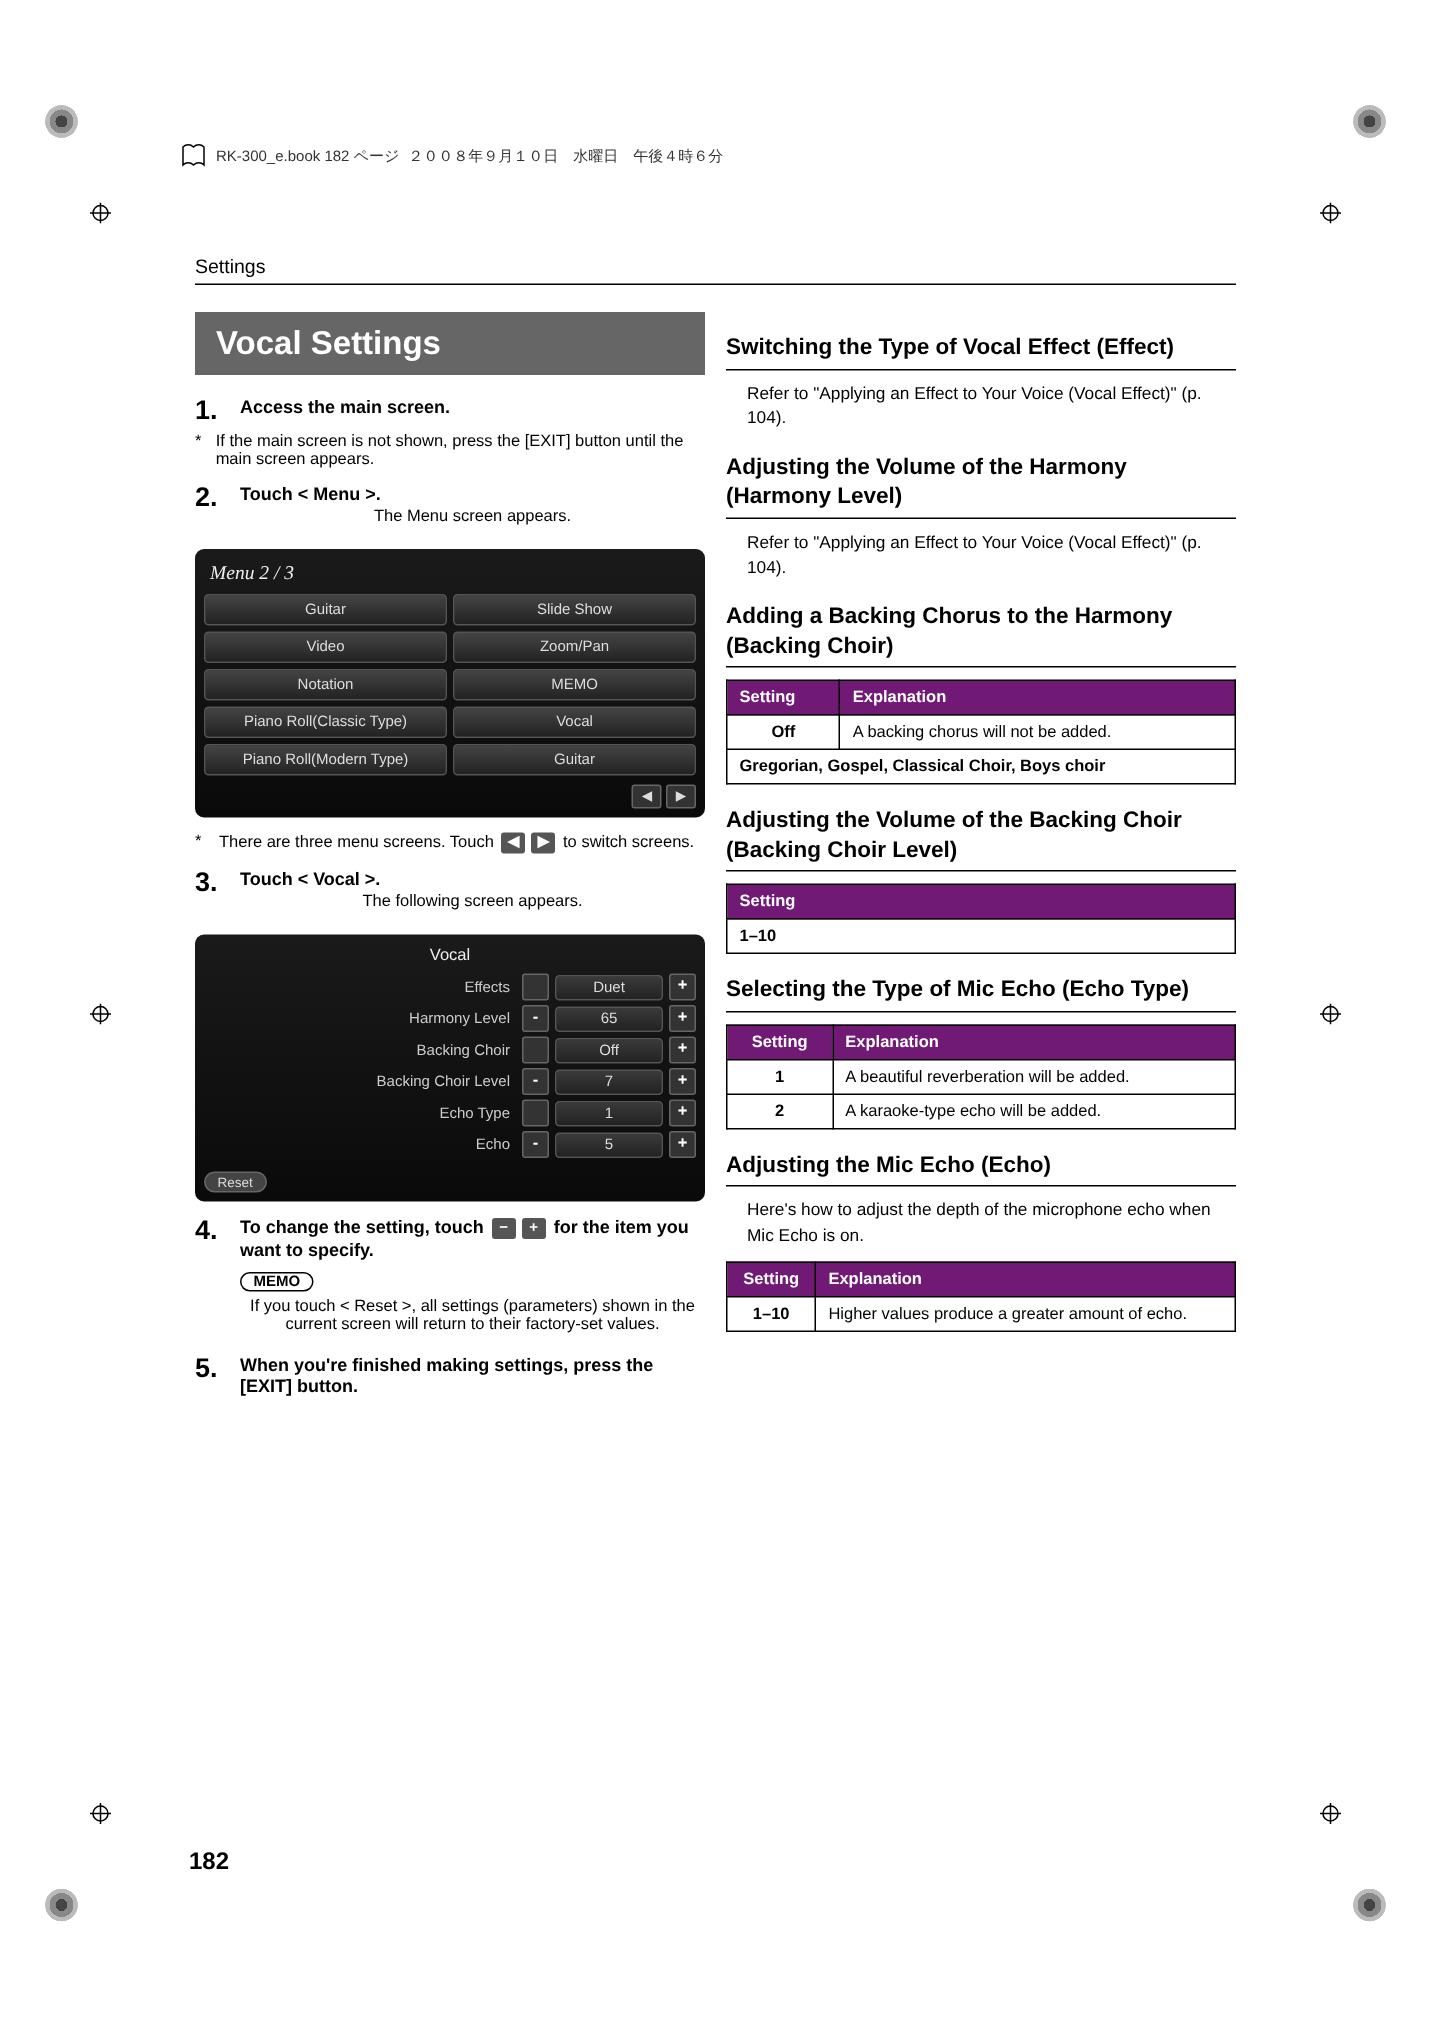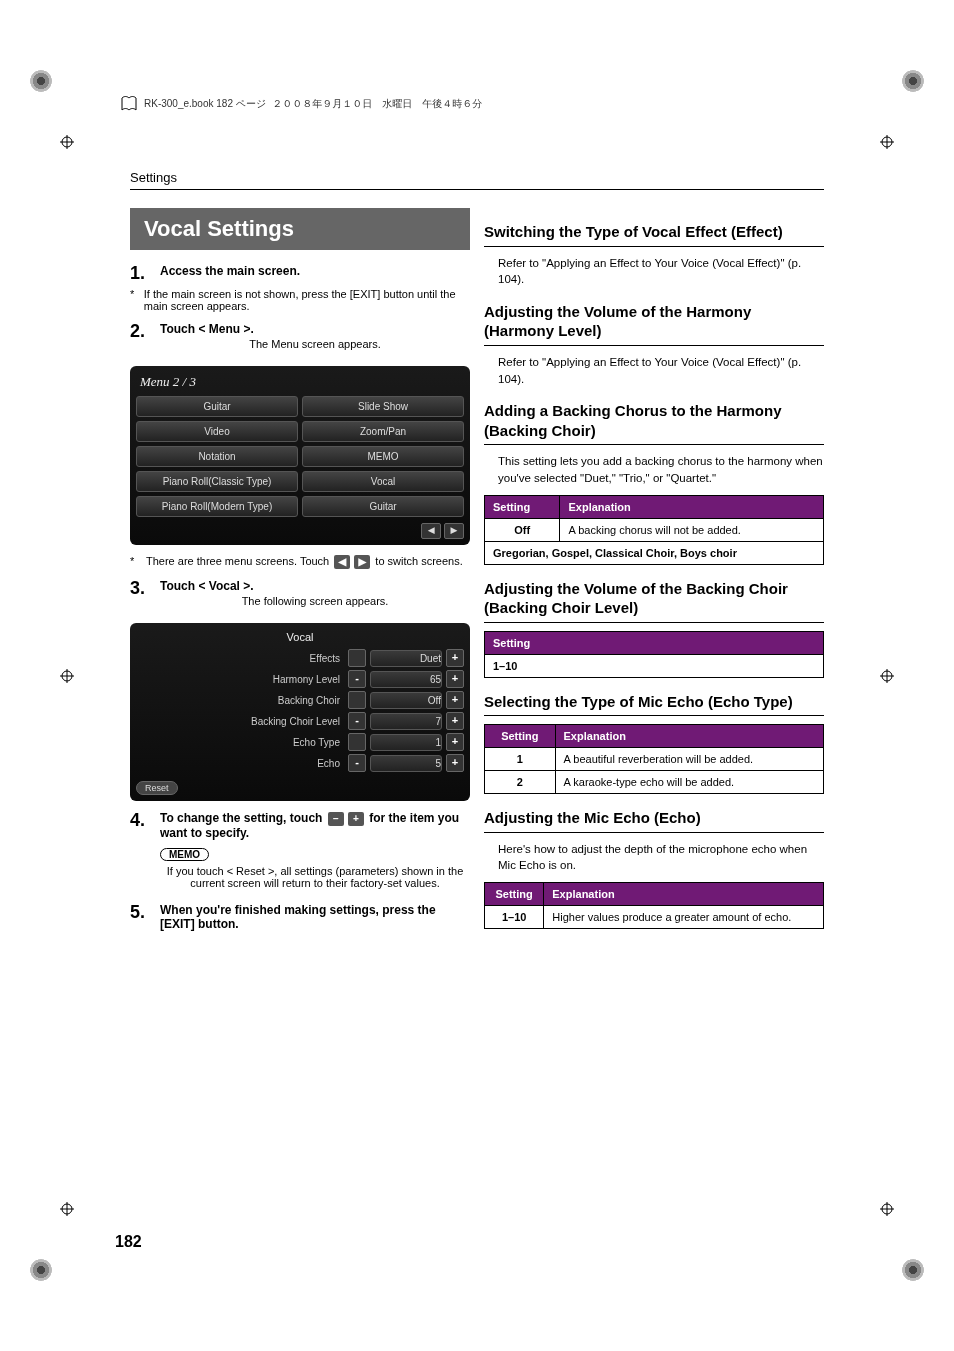--- a/index.html
+++ b/index.html
@@ -169,21 +169,21 @@
     gap:4px;
     margin:3px 0;
   }
   .vocal-rows .vlabel { flex: 1; text-align:right; padding-right:4px; font-size:10px; color:#ccc;}
   .vocal-rows .vbtn {
     width:16px;height:16px;
     background:#333;border:1px solid #666;border-radius:2px;
     color:#fff;text-align:center;line-height:15px;font-size:11px;font-weight:bold;
   }
   .vocal-rows .vval {
-    width:70px;text-align:right;
+    width:70px;text-align:center;
     background:linear-gradient(#3a3a3a,#222);
     border:1px solid #555;border-radius:3px;
     padding:2px 0;font-size:10px;color:#ddd;
   }
   .reset-chip {
     margin-top:6px;
     display:inline-block;
     background:#444;border:1px solid #666;border-radius:8px;
     padding:1px 8px;font-size:9px;color:#ddd;
   }
@@ -237,21 +237,21 @@
     color: #fff;
     font-weight: bold;
   }
   table.tbl td.c, table.tbl th.c { text-align:center; }
   table.tbl td.b { font-weight:bold; text-align:center;}
   table.tbl td.span { font-weight:bold; }
 
   .page-num {
     position:absolute;
     bottom: 100px;
-    left: 115px;
+    left: 126px;
     font-size: 16px;
     font-weight: bold;
   }
 </style>
 </head>
 <body>
 
 <div class="page">
 
   <span class="reg-mark reg-tl"></span>
@@ -451,21 +451,20 @@
         <h3 class="sec">Switching the Type of Vocal Effect (Effect)</h3>
         <hr class="sec-rule">
         <p class="para">Refer to "Applying an Effect to Your Voice (Vocal Effect)" (p. 104).</p>
 
         <h3 class="sec">Adjusting the Volume of the Harmony (Harmony Level)</h3>
         <hr class="sec-rule">
         <p class="para">Refer to "Applying an Effect to Your Voice (Vocal Effect)" (p. 104).</p>
 
         <h3 class="sec">Adding a Backing Chorus to the Harmony (Backing Choir)</h3>
         <hr class="sec-rule">
-        <p class="para">This setting lets you add a backing chorus to the harmony when you've selected "Duet," "Trio," or "Quartet."</p>
         <table class="tbl">
           <tbody>
               <tr>
             <th>Setting</th>
             <th>Explanation</th>
           </tr>
           <tr>
             <td class="b">Off</td>
             <td>A backing chorus will not be added.</td>
           </tr>

